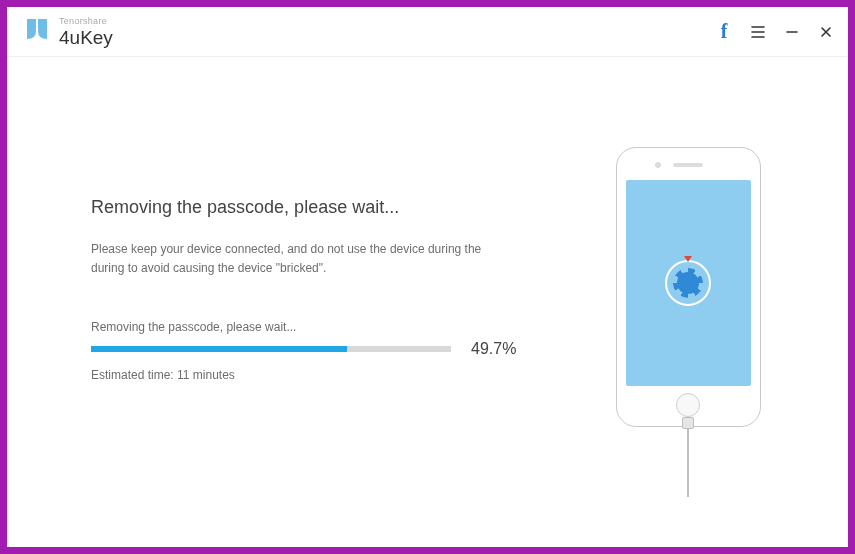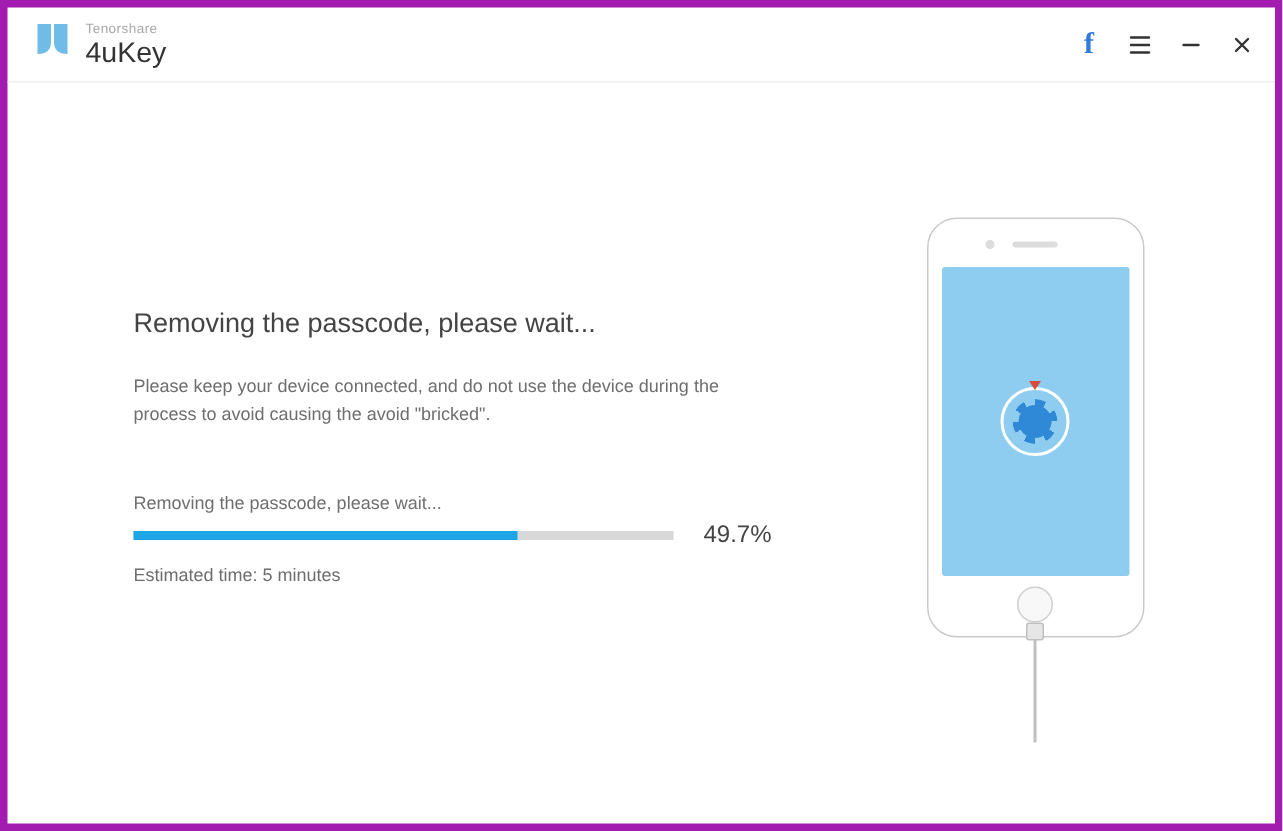--- a/index.html
+++ b/index.html
@@ -6,21 +6,21 @@
   body {
     font-family: "Segoe UI", Tahoma, sans-serif;
     background: #fff;
     width: 855px;
     height: 554px;
     overflow: hidden;
   }
   .window {
     width: 855px;
     height: 554px;
-    border: 5px solid #a21caf;
+    border: 7px solid #a21caf;
     background: #fff;
     position: relative;
   }
   .titlebar {
     height: 50px;
     border-bottom: 1px solid #eee;
     display: flex;
     align-items: center;
     padding: 0 14px 0 18px;
   }
@@ -50,21 +50,21 @@
   .content {
     position: absolute;
     left: 0; right: 0;
     top: 50px; bottom: 0;
     padding: 0;
   }
 
   .left-pane {
     position: absolute;
     left: 84px;
-    top: 150px;
+    top: 140px;
     width: 430px;
   }
   .heading {
     font-size: 18px;
     color: #444;
     font-weight: 500;
     margin-bottom: 22px;
   }
   .desc {
     font-size: 12px;
@@ -239,30 +239,30 @@
             <path d="M3 3l8 8M11 3l-8 8" stroke="#333" stroke-width="1.6" stroke-linecap="round"></path>
           </svg>
       </span>
     </div>
   </div>
 
   <div class="content">
 
     <div class="left-pane">
       <div class="heading">Removing the passcode, please wait...</div>
-      <div class="desc">Please keep your device connected, and do not use the device during the process to avoid causing the avoid "bricked".</div>
+      <div class="desc">Please keep your device connected, and do not use the device during the during to avoid causing the device "bricked".</div>
 
       <div class="status-line">Removing the passcode, please wait...</div>
       <div class="progress-row">
         <div class="progress-bar">
           <div class="progress-fill" style="width: 71%;"></div>
         </div>
         <div class="percent">49.7%</div>
       </div>
-      <div class="estimate">Estimated time: 5 minutes</div>
+      <div class="estimate">Estimated time: 11 minutes</div>
     </div>
 
     <div class="phone-wrap">
       <div class="phone">
         <div class="phone-cam"></div>
         <div class="phone-speaker"></div>
         <div class="phone-screen">
           <div class="spinner-outer">
             <div class="spinner-marker"></div>
             <div class="spinner-gear"></div>

